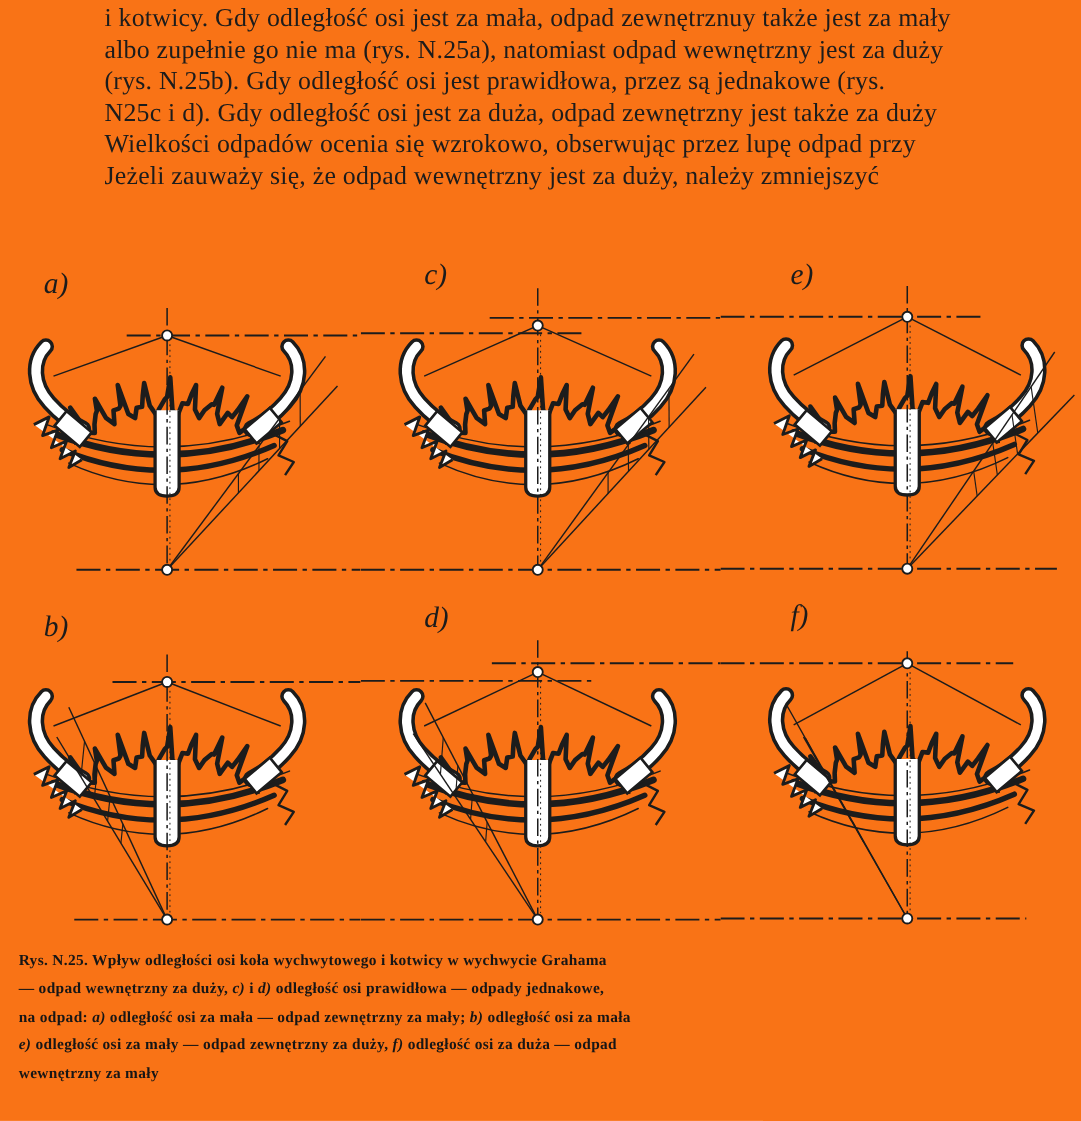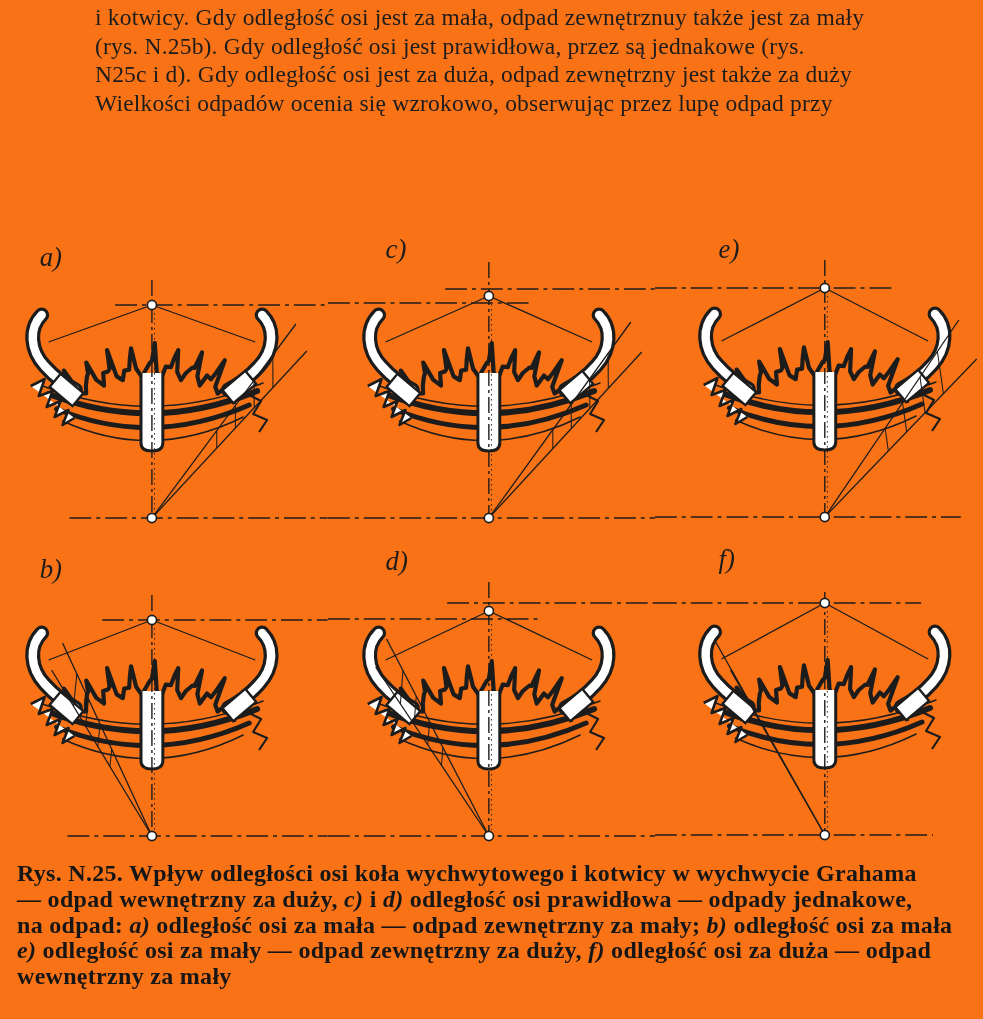--- a/index.html
+++ b/index.html
@@ -6,34 +6,36 @@
   .page{position:relative;width:983px;height:1019px;background:#f97316;overflow:hidden;
         font-family:"Liberation Serif","DejaVu Serif",serif;color:#1c1c1c;}
   .intro{position:absolute;left:95px;top:3px;width:852px;font-size:23.5px;line-height:28.6px;
          letter-spacing:0.2px;}
   .intro .line{white-space:nowrap;}
   .figure{position:absolute;left:0;top:230px;width:983px;height:625px;display:grid;
           grid-template-columns:repeat(3,1fr);grid-template-rows:310px 315px;}
   .panel{position:relative;}
   .panel svg{display:block;width:100%;height:100%;}
   .panel svg text{font-family:"Liberation Serif","DejaVu Serif",serif;}
-  .caption{position:absolute;left:17px;top:861px;width:948px;font-size:24px;line-height:25.8px;
+  .caption{position:absolute;left:17px;top:861px;width:948px;font-size:14px;line-height:25.8px;
            font-weight:bold;letter-spacing:0.3px;color:#161616;}
   .caption .cap-line{white-space:nowrap;}
   .caption i{font-style:italic;}
 </style>
 </head>
 <body>
 
 <div class="page">
   <div class="intro" id="intro">
       <div class="line">i kotwicy. Gdy odległość osi jest za mała, odpad zewnętrznuy także jest za mały</div>
+      <div class="line">albo zupełnie go nie ma (rys. N.25a), natomiast odpad wewnętrzny jest za duży</div>
       <div class="line">(rys. N.25b). Gdy odległość osi jest prawidłowa, przez są jednakowe (rys.</div>
       <div class="line">N25c i d). Gdy odległość osi jest za duża, odpad zewnętrzny jest także za duży</div>
       <div class="line">Wielkości odpadów ocenia się wzrokowo, obserwując przez lupę odpad przy</div>
+      <div class="line">Jeżeli zauważy się, że odpad wewnętrzny jest za duży, należy zmniejszyć</div>
     </div>
   <div class="figure" id="figure">
       <div class="panel">
         <svg viewBox="0 0 330 310" preserveAspectRatio="none">
           <g stroke="#1c1c1c" stroke-width="1.7" fill="none" stroke-dasharray="22 5 4 5">
             <line x1="116" y1="75" x2="330" y2="75"></line>
             <line x1="70" y1="288" x2="330" y2="288"></line>
           </g>
           <g stroke="#1c1c1c" stroke-width="1.3">
             <line x1="153" y1="75" x2="49" y2="112"></line>

